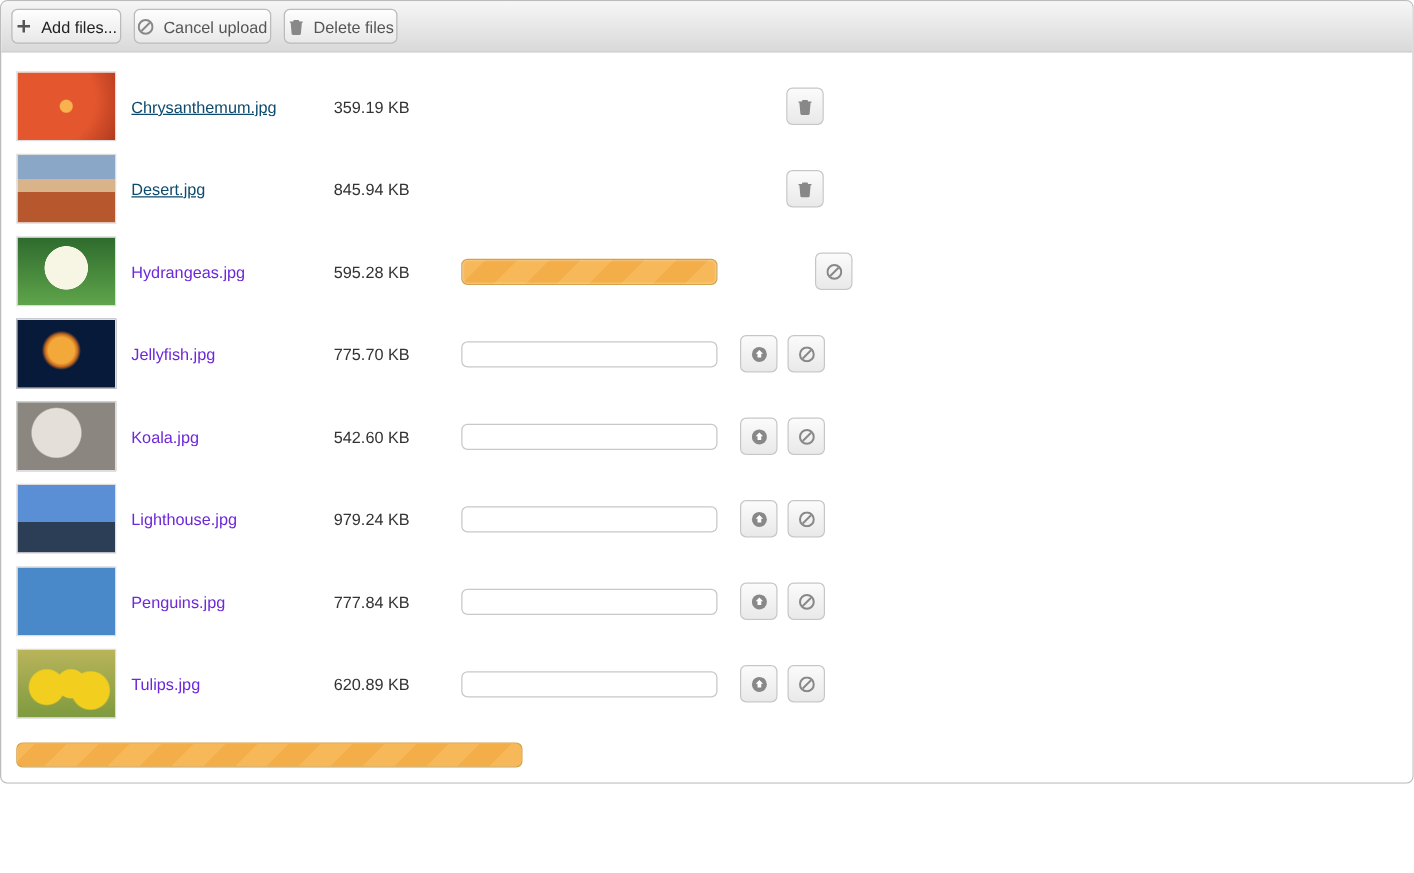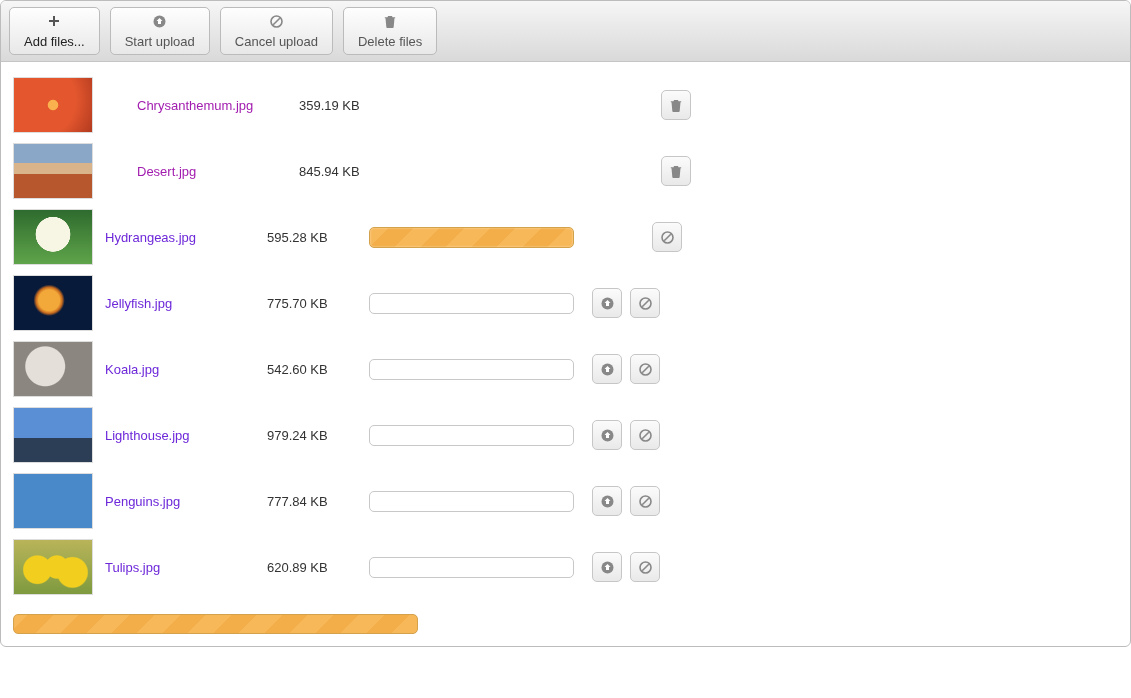--- a/index.html
+++ b/index.html
@@ -15,29 +15,28 @@
     display: flex;
     gap: 10px;
     padding: 6px 8px;
     background: linear-gradient(#f6f6f6, #d9d9d9);
     border-bottom: 1px solid #c5c5c5;
   }
   .btn {
     display: inline-flex;
     align-items: center;
     gap: 7px;
-    padding: 6px 14px;
+    padding: 6px 2px;
     border: 1px solid #bbb;
     border-radius: 5px;
     background: linear-gradient(#fefefe, #e8e8e8);
     color: #555;
     cursor: pointer;
     font-size: 13px;
     line-height: 1;
-    flex-direction: column;
   }
   .btn.primary { color: #222; font-weight: 500; }
   .btn .icon { display: inline-flex; width: 14px; height: 14px; align-items:center; justify-content:center; }
   .btn .icon svg { display:block; }
 
   .file-list { padding: 10px 12px 8px; }
   .file-row {
     display: flex;
     align-items: center;
     gap: 12px;
@@ -52,21 +51,21 @@
     background-position: center;
   }
   .name {
     width: 150px;
     color: #6d28d9;
     font-size: 13px;
     overflow: hidden;
     text-overflow: ellipsis;
     white-space: nowrap;
   }
-  .name.link { cursor: pointer; color: #a21caf; margin-left: 32px; }
+  .name.link { text-decoration: underline; cursor: pointer; color: #0c4a6e; }
   .size {
     width: 90px;
     color: #333;
     font-size: 13px;
   }
   .prog {
     width: 205px;
     height: 21px;
   }
   .prog.active {
@@ -169,29 +168,20 @@
   <div class="toolbar">
     <button class="btn primary">
       <span class="icon">
         <svg width="12" height="12" viewBox="0 0 12 12">
             <path d="M5 1h2v4h4v2H7v4H5V7H1V5h4z" fill="#555"></path>
           </svg>
       </span>
       <span>Add files...</span>
     </button>
 
-    <button class="btn">
-      <span class="icon">
-        <svg width="13" height="13" viewBox="0 0 13 13">
-            <circle cx="6.5" cy="6.5" r="6" fill="#888"></circle>
-            <path d="M6.5 3l3 3H8v3H5V6H3.5z" fill="#fff"></path>
-          </svg>
-      </span>
-      <span>Start upload</span>
-    </button>
 
     <button class="btn">
       <span class="icon">
         <svg width="13" height="13" viewBox="0 0 13 13">
             <circle cx="6.5" cy="6.5" r="5.5" fill="none" stroke="#888" stroke-width="1.6"></circle>
             <line x1="3.2" y1="9.8" x2="9.8" y2="3.2" stroke="#888" stroke-width="1.6"></line>
           </svg>
       </span>
       <span>Cancel upload</span>
     </button>

